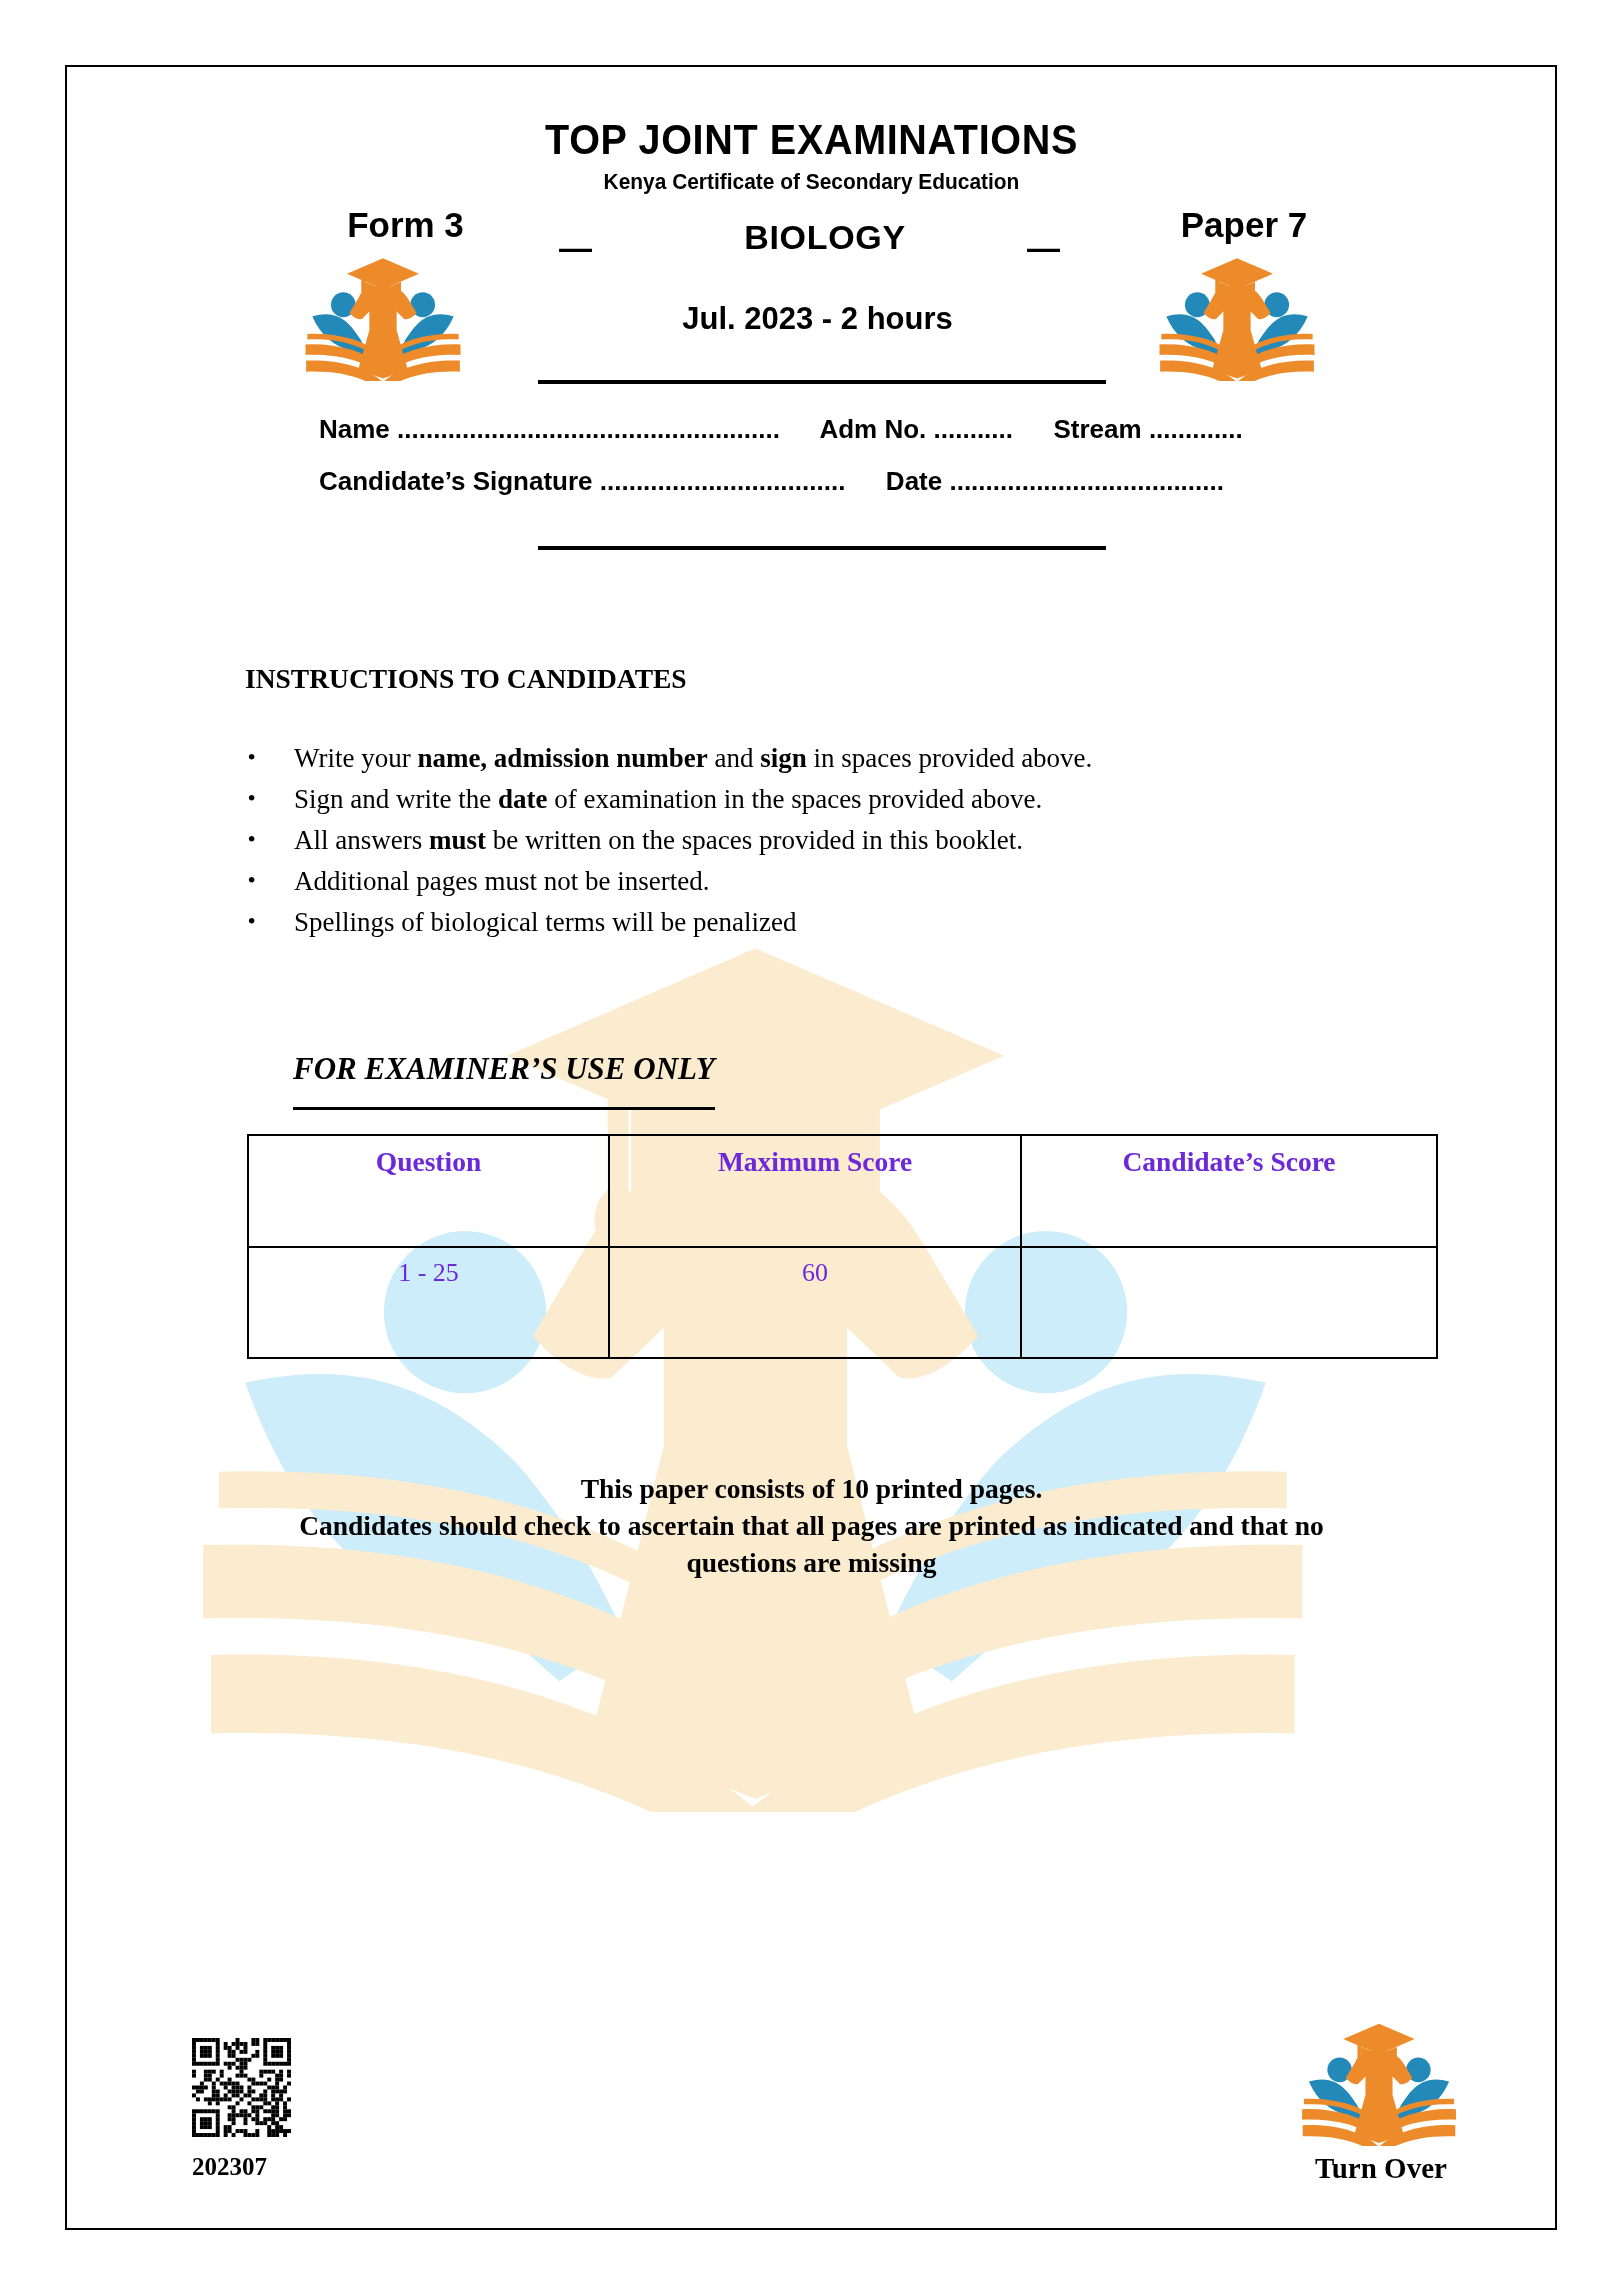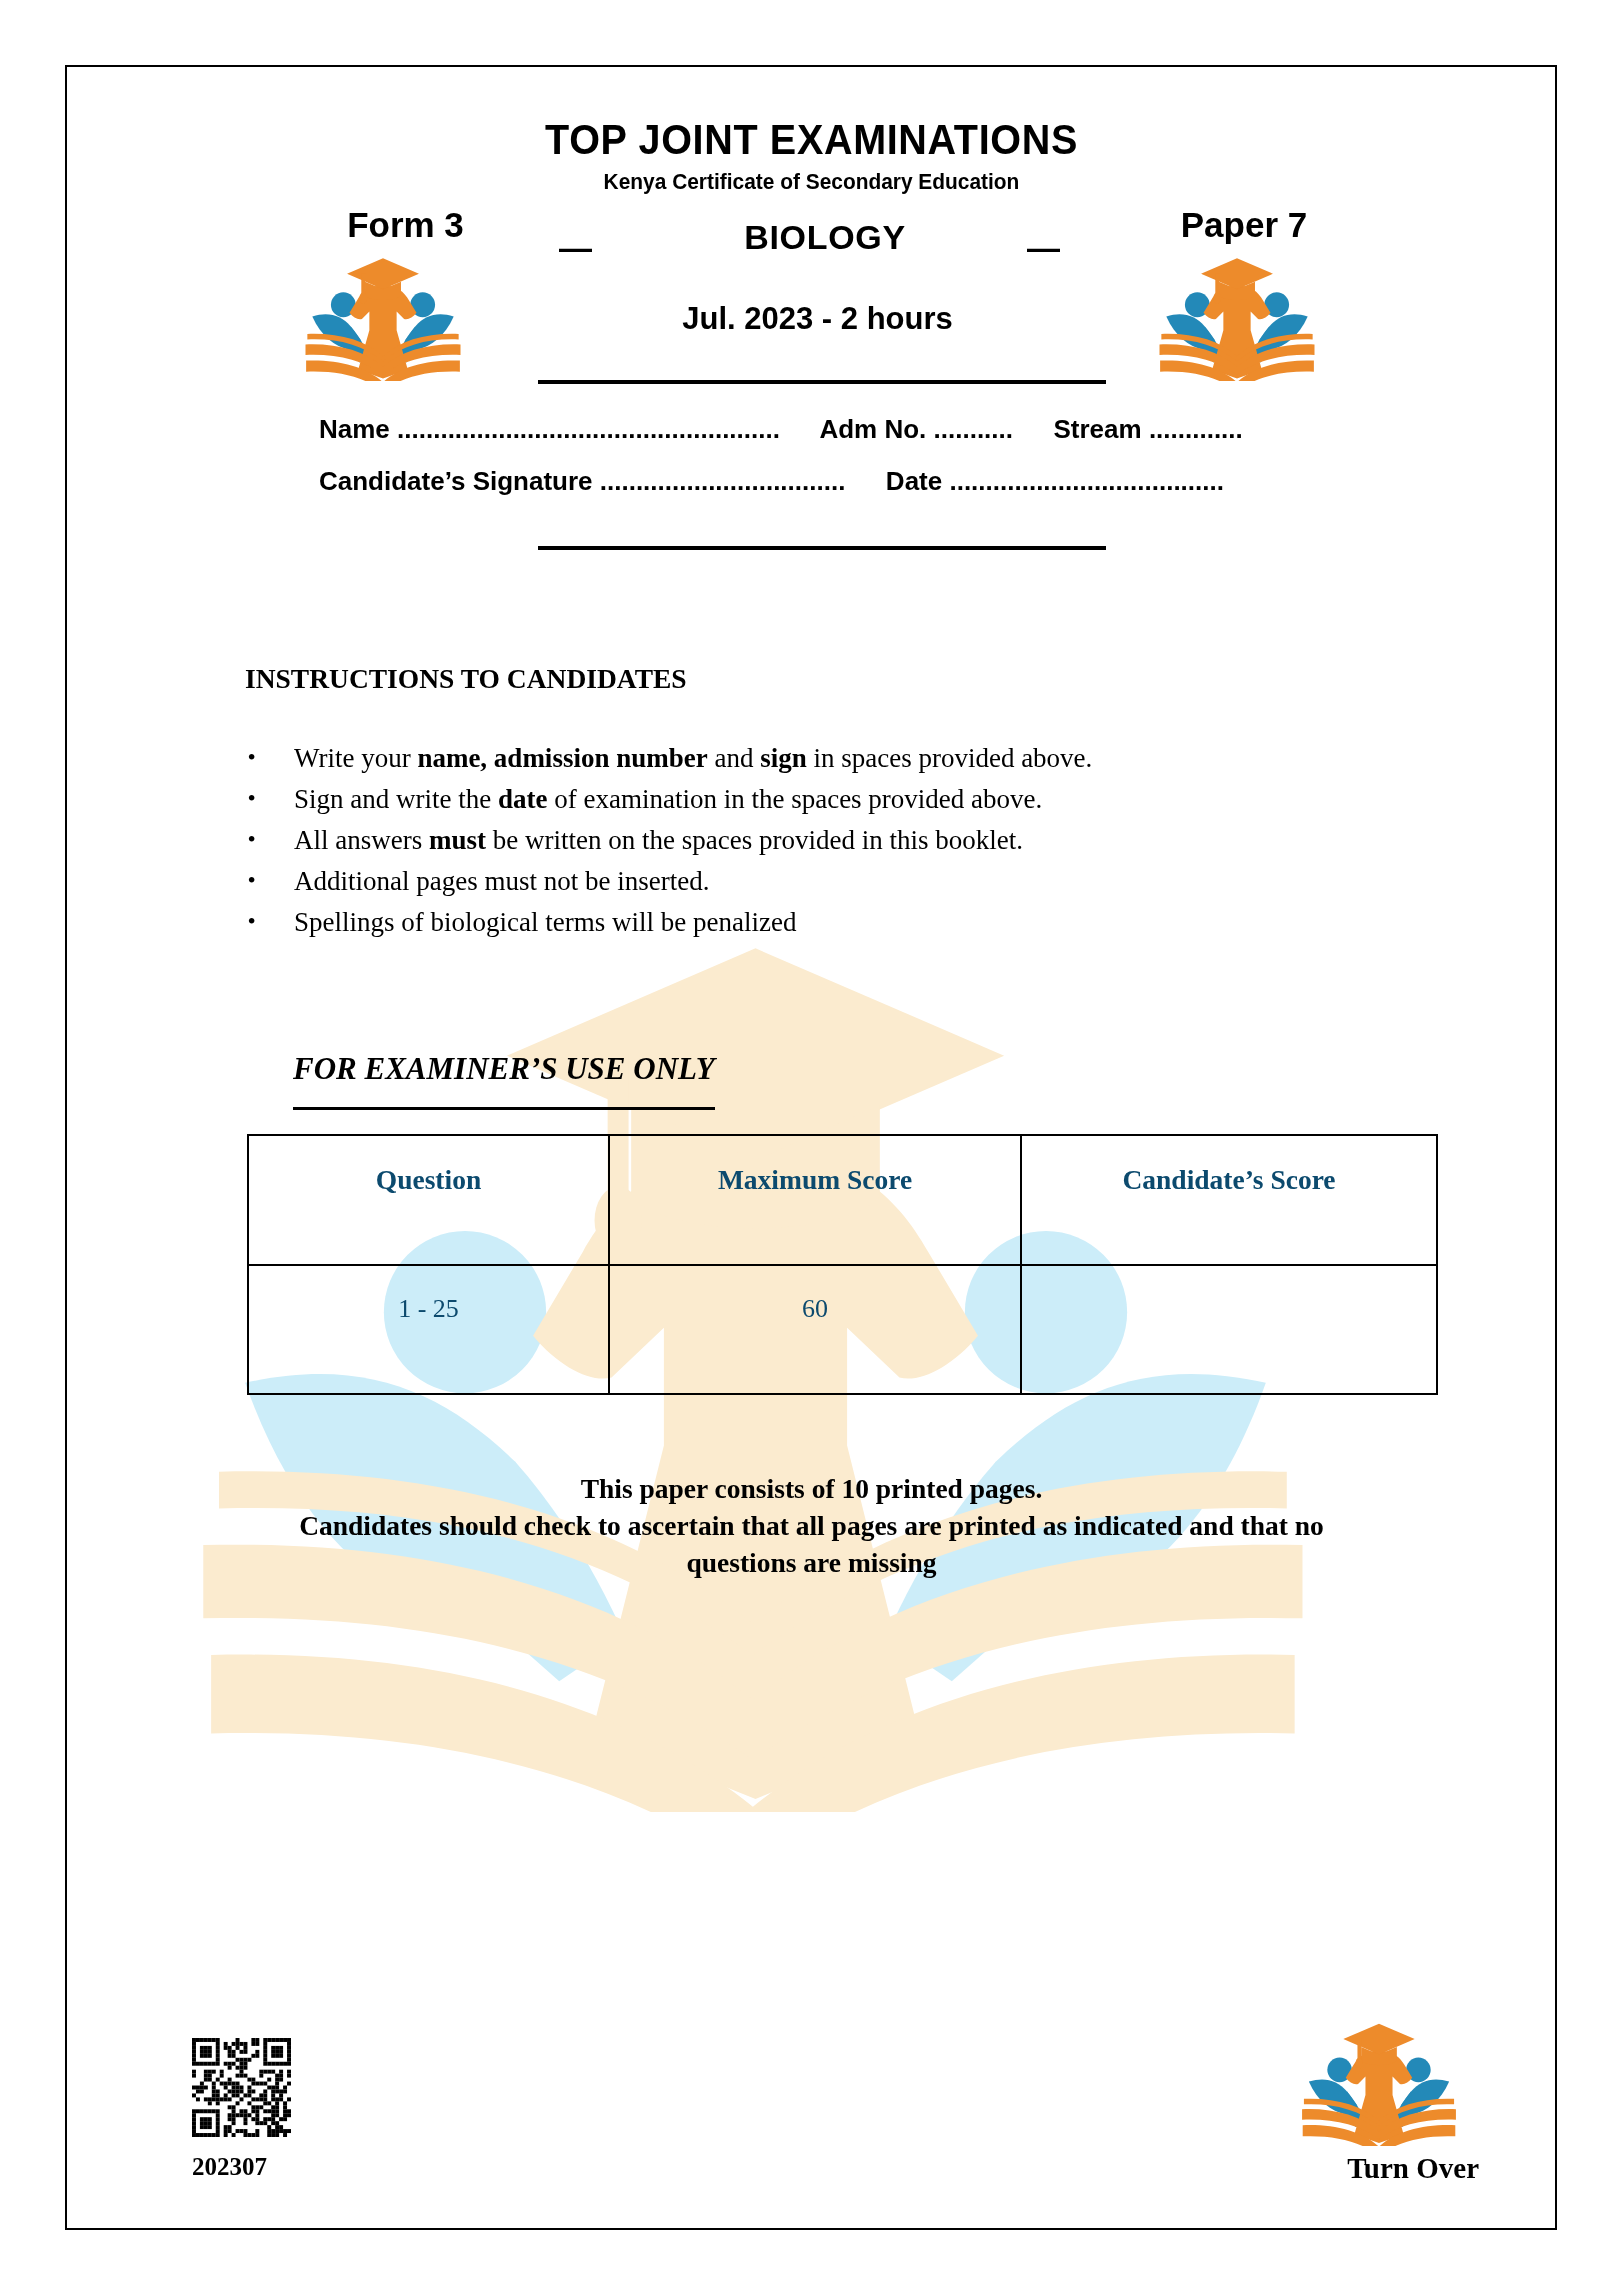--- a/index.html
+++ b/index.html
@@ -218,23 +218,23 @@
     position: absolute;
     left: 247px; top: 1134px;
     width: 1190px;
     border-collapse: collapse;
     table-layout: fixed;
   }
   #score-table td, #score-table th {
     border: 2px solid #000;
     text-align: center;
     vertical-align: top;
-    padding-top: 28px;
+    padding-top: 10px;
     font-family: "Liberation Serif", serif;
-    color: #0c4a6e;
+    color: #6d28d9;
     background: transparent;
   }
   #score-table th {
     height: 99px;
     font-size: 27.5px;
     font-weight: bold;
   }
   #score-table td {
     height: 98px;
     font-size: 26px;
@@ -277,21 +277,21 @@
   .logo-footer {
     position: absolute;
     left: 1299px; top: 2022px;
     width: 160px; height: 124px;
   }
   .logo-footer svg { width: 100%; height: 100%; display: block; }
   .turnover {
     position: absolute;
     left: 1283px; top: 2152px;
     width: 196px;
-    text-align: right;
+    text-align: center;
     font-family: "Liberation Serif", serif;
     font-size: 29px;
     font-weight: bold;
     color: #000;
   }
 </style>
 </head>
 <body>
 
 <div id="watermark">

